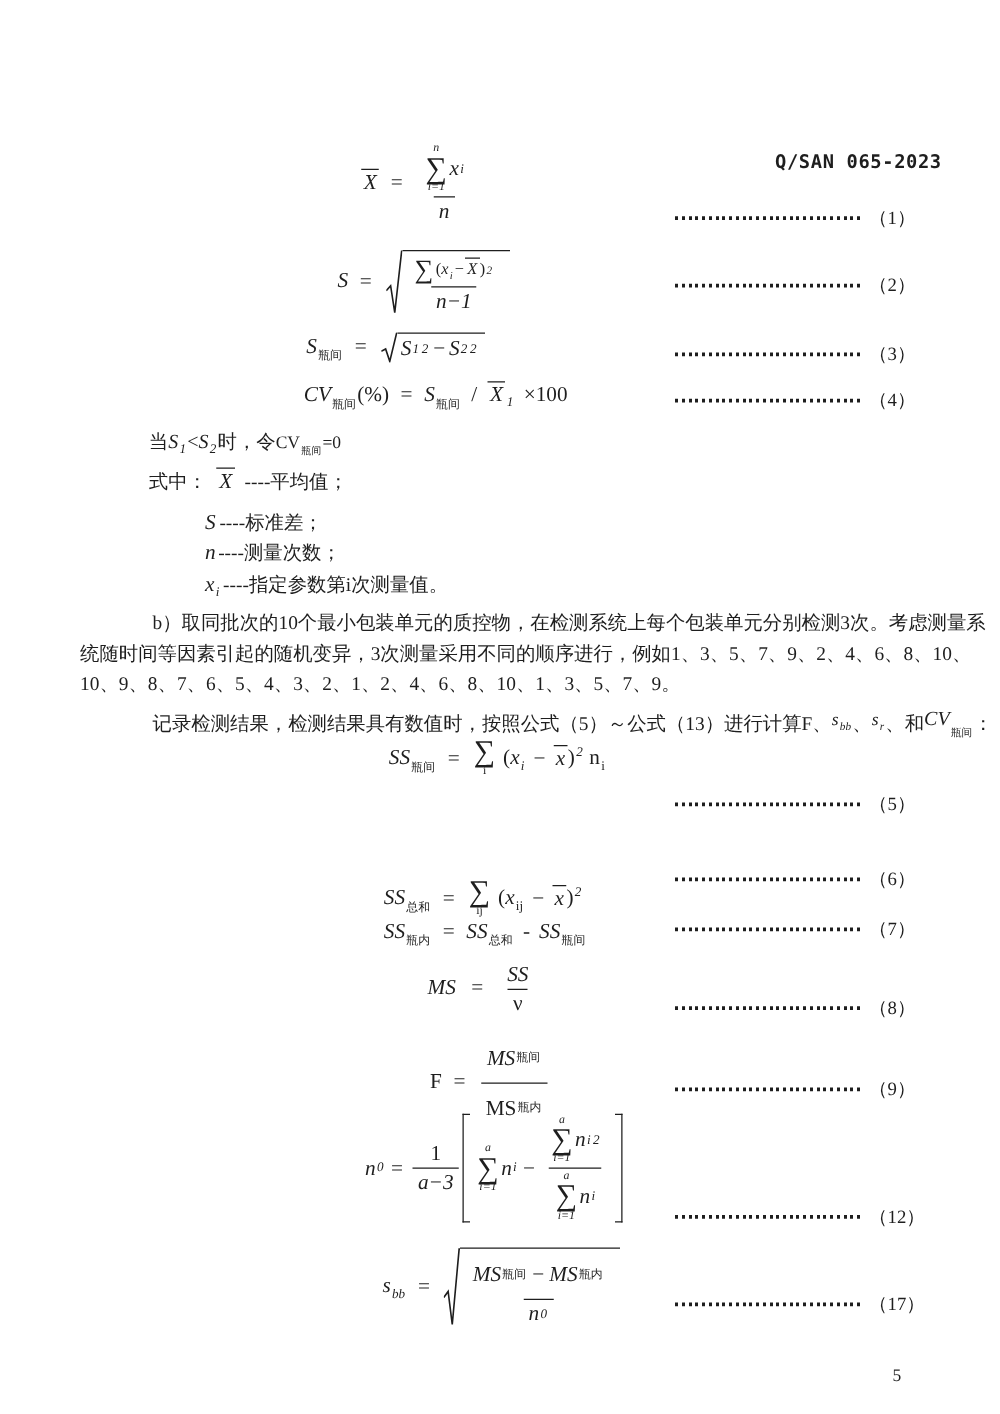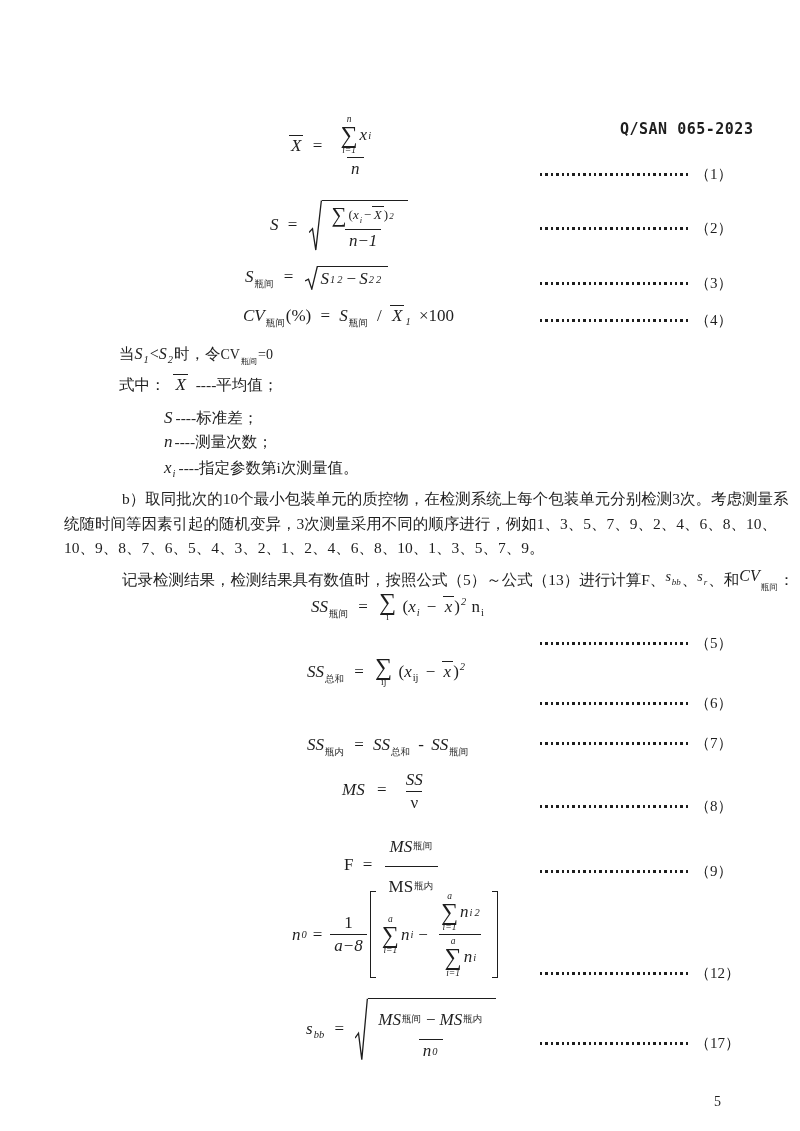--- a/index.html
+++ b/index.html
@@ -192,21 +192,21 @@
     <span class="up">(</span><span>x</span><span class="sb">i</span>
     <span class="up" style="margin:0 2px;">−</span>
     <span class="obar"><span>x</span></span><span class="up">)</span><span class="sp">2</span>
     <span class="up">n</span><span class="sb up">i</span>
   </div>
   <div class="abs leadrow" style="left:540px; top:634px;">
     <span class="leader"></span>
     <span class="eqnum">（5）</span>
   </div>
 
-  <div class="abs math" style="left:307px; top:657px;text-align:right;">
+  <div class="abs math" style="left:307px; top:704px;text-align:right;">
     <span>SS</span><span class="cnsb">总和</span>
     <span class="up" style="margin:0 5px;">=</span>
     <span class="bigop">
       <span class="op">∑</span>
       <span class="lim up">ij</span>
     </span>
     <span class="up">(</span><span>x</span><span class="sb up">ij</span>
     <span class="up" style="margin:0 2px;">−</span>
     <span class="obar"><span>x</span></span><span class="up">)</span><span class="sp">2</span>
   </div>
@@ -266,21 +266,21 @@
   <div class="abs math" style="left:292px; top:891px;">
     <span class="grp">
       <span>n</span>
         <span class="sb">0</span>
       <span class="up" style="margin:0 5px;">=</span>
       <span class="frac">
         <span class="fr-top up">
             <span>1</span>
           </span>
         <span class="fr-bot">
-            <span>a−8</span>
+            <span>a−3</span>
           </span>
       </span>
       <span class="grp">
         <span class="bktL"></span>
         <span class="bigop">
           <span class="lim">a</span>
           <span class="op">∑</span>
           <span class="lim">i=1</span>
         </span>
         <span>n</span>

